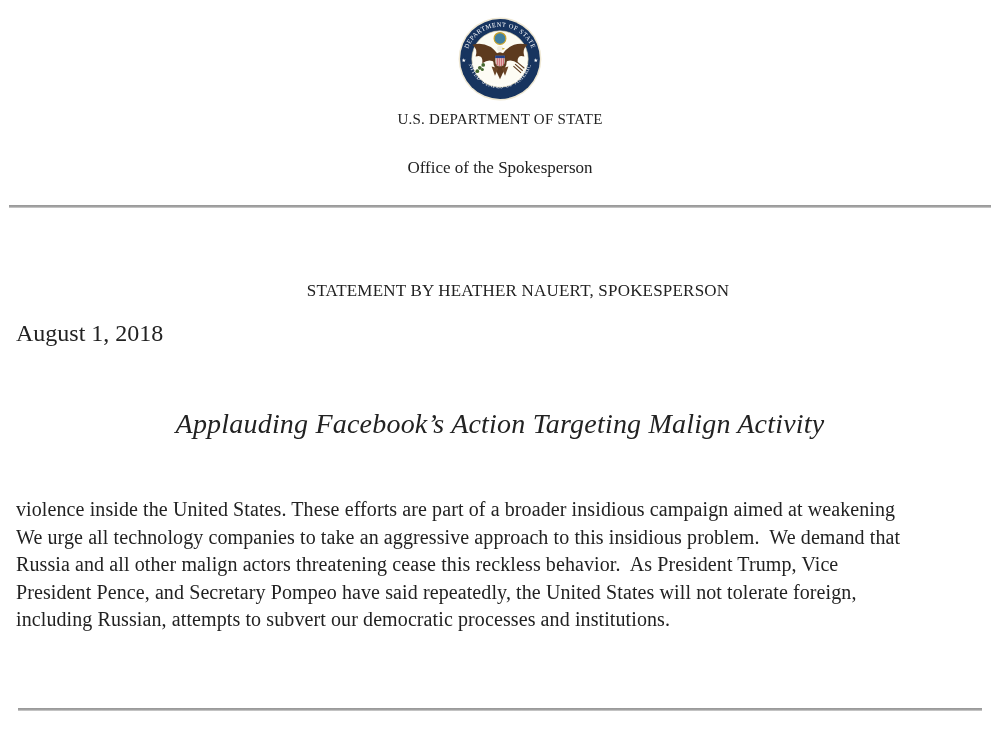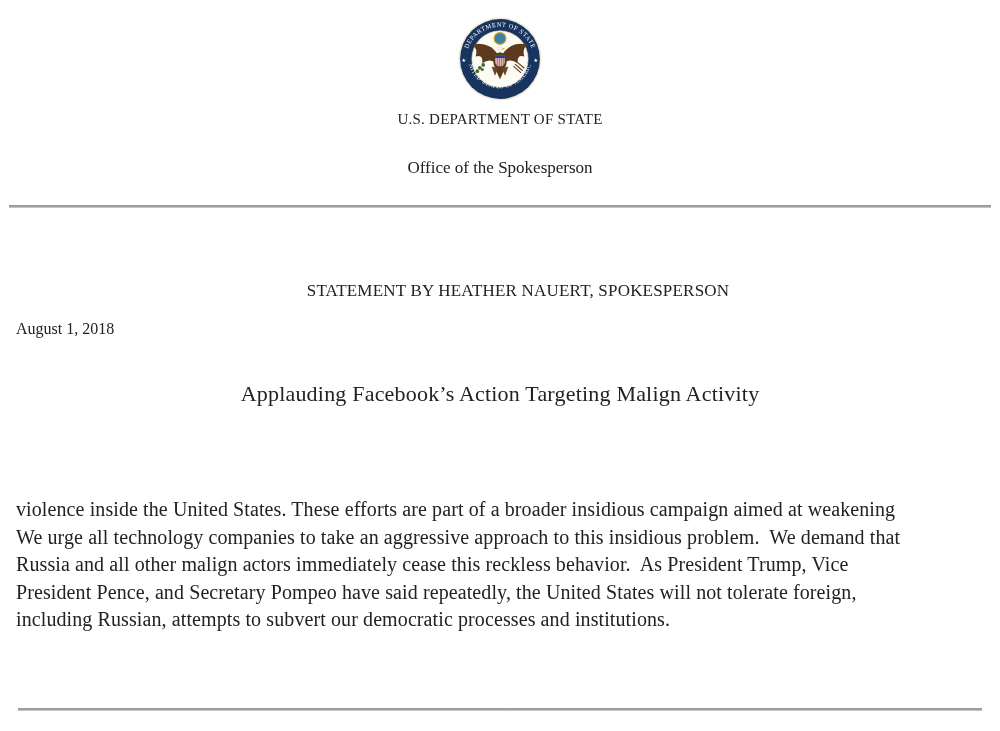--- a/index.html
+++ b/index.html
@@ -38,26 +38,27 @@
     font-size: 17px;
   }
   .statement-line {
     top: 281px;
     font-size: 17px;
     letter-spacing: 0.2px;
     margin-left: 36px;
   }
   .date-line {
     top: 320px; left: 16px;
-    font-size: 16px;
+    font-size: 24px;
   }
   .title-line {
-    top: 381px;
-    font-size: 22px;
+    top: 408px;
+    font-size: 28px;
     letter-spacing: 0.2px;
+    font-style: italic;
   }
   .body-block {
     top: 496px; left: 16px; right: 18px;
   }
   .body-line {
     font-size: 20px;
     line-height: 27.6px;
     white-space: pre;
     letter-spacing: 0.1px;
   }
@@ -137,20 +138,20 @@
   <div class="abs rule rule-top"></div>
 
   <div class="abs centered statement-line">STATEMENT BY HEATHER NAUERT, SPOKESPERSON</div>
   <div class="abs date-line">August 1, 2018</div>
 
   <div class="abs centered title-line">Applauding Facebook’s Action Targeting Malign Activity</div>
 
   <div class="abs body-block">
     <div class="body-line">violence inside the United States. These efforts are part of a broader insidious campaign aimed at weakening</div>
     <div class="body-line">We urge all technology companies to take an aggressive approach to this insidious problem.  We demand that</div>
-    <div class="body-line">Russia and all other malign actors immediately cease this reckless behavior.  As President Trump, Vice</div>
+    <div class="body-line">Russia and all other malign actors threatening cease this reckless behavior.  As President Trump, Vice</div>
     <div class="body-line">President Pence, and Secretary Pompeo have said repeatedly, the United States will not tolerate foreign,</div>
     <div class="body-line">including Russian, attempts to subvert our democratic processes and institutions.</div>
   </div>
 
   <div class="abs rule rule-bottom"></div>
 
 </div>
 
 </body></html>

